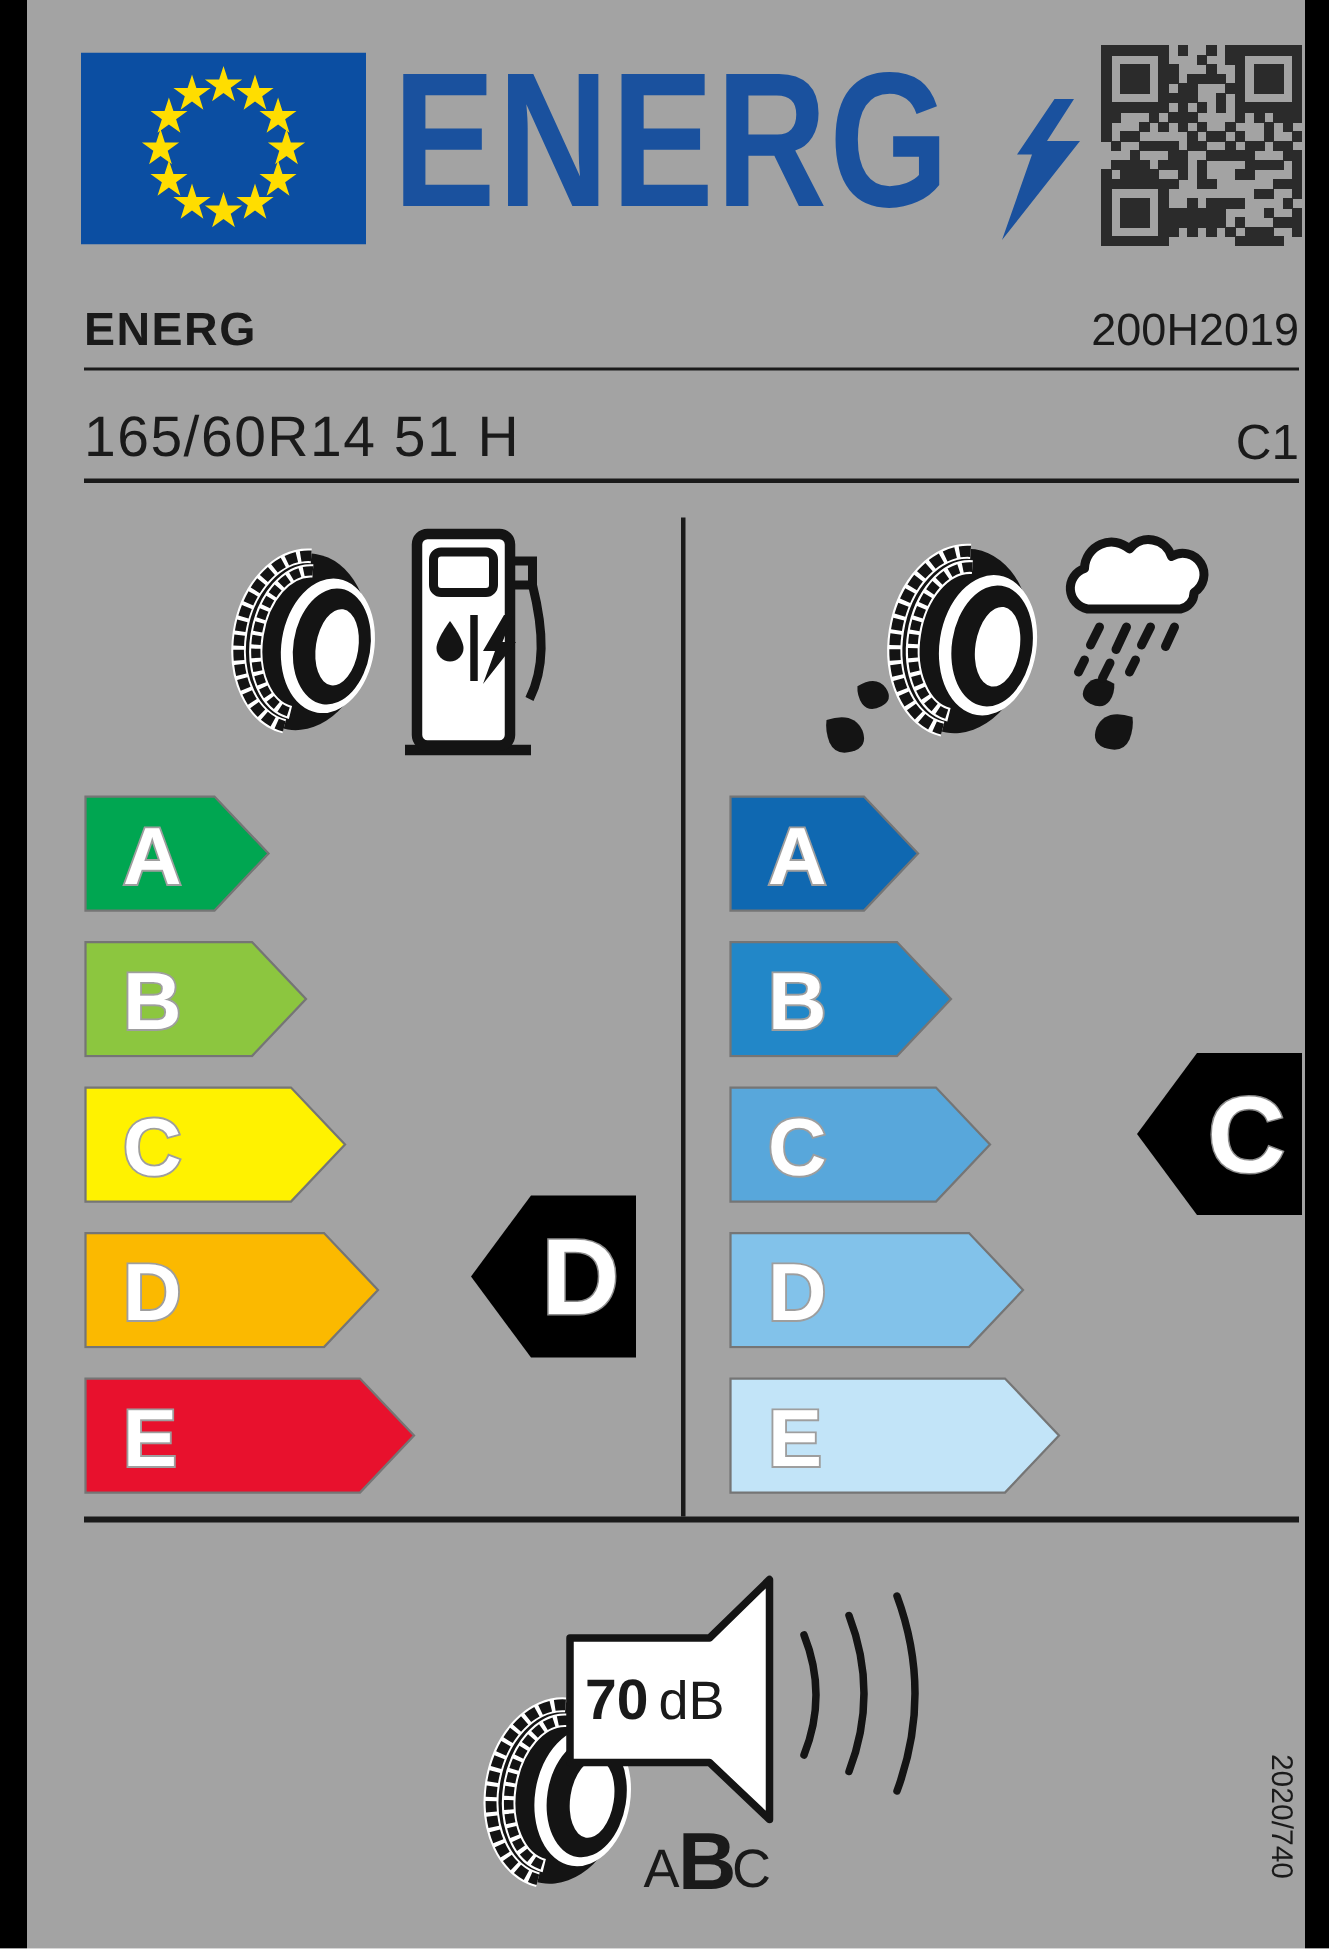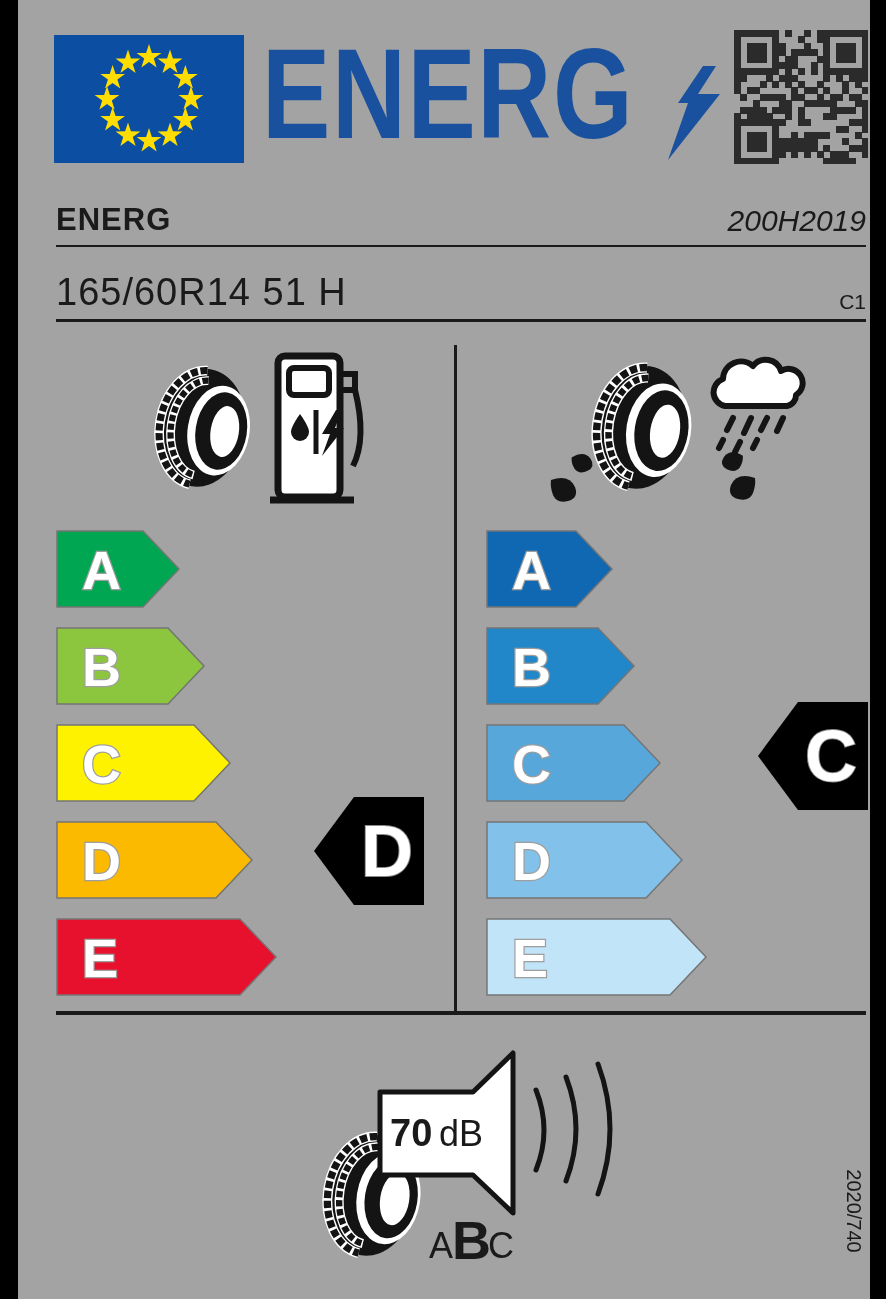--- a/index.html
+++ b/index.html
@@ -20,24 +20,24 @@
     left:244px;top:30px;font-size:128px;line-height:1;font-weight:bold;
     letter-spacing:2px;transform:scaleX(0.80);transform-origin:left top;
     white-space:nowrap;
   }
   #energ-bolt{left:650px;top:66px;}
   #qr-code{left:716px;top:30px;}
   
   .row{left:38px;width:810px;display:flex;justify-content:space-between;align-items:flex-end;color:#1a1a1a;}
   #brand-row{top:198px;height:40px;}
   #brand-name{font-size:31px;font-weight:bold;letter-spacing:1px;}
-  #model-code{font-size:30px;font-style:italic;}
+  #model-code{font-size:30px;}
   #size-row{top:268px;height:46px;}
   #tire-size{font-size:38px;letter-spacing:1px;}
-  #tire-class{font-size:21px;}
+  #tire-class{font-size:33px;}
   .hline{left:38px;width:810px;background:#1a1a1a;}
   #line-1{top:245px;height:2px;}
   #line-2{top:319px;height:3px;}
   #line-3{top:1011px;height:4px;}
   #v-divider{left:436px;top:345px;width:3px;height:666px;background:#1a1a1a;}
   
   .scale{top:530px;}
   #fuel-scale{left:38px;}
   #wet-scale{left:468px;}
   .scale svg{display:block;margin-bottom:19px;}

